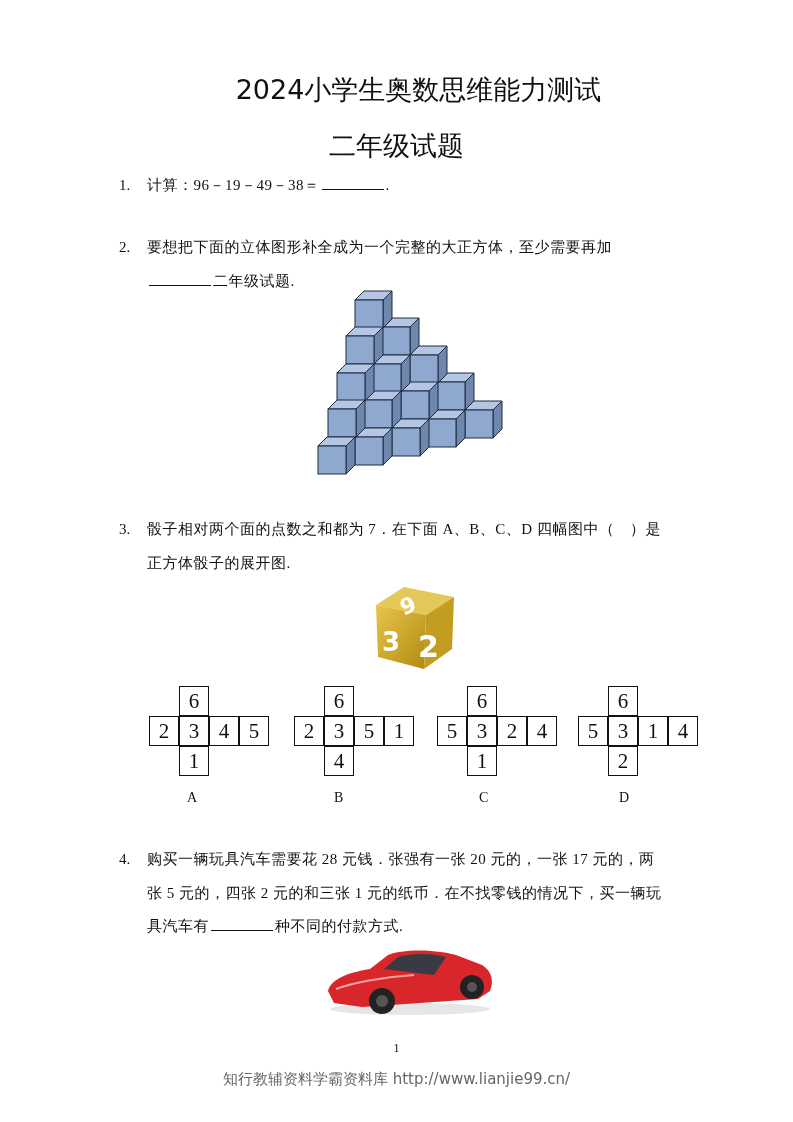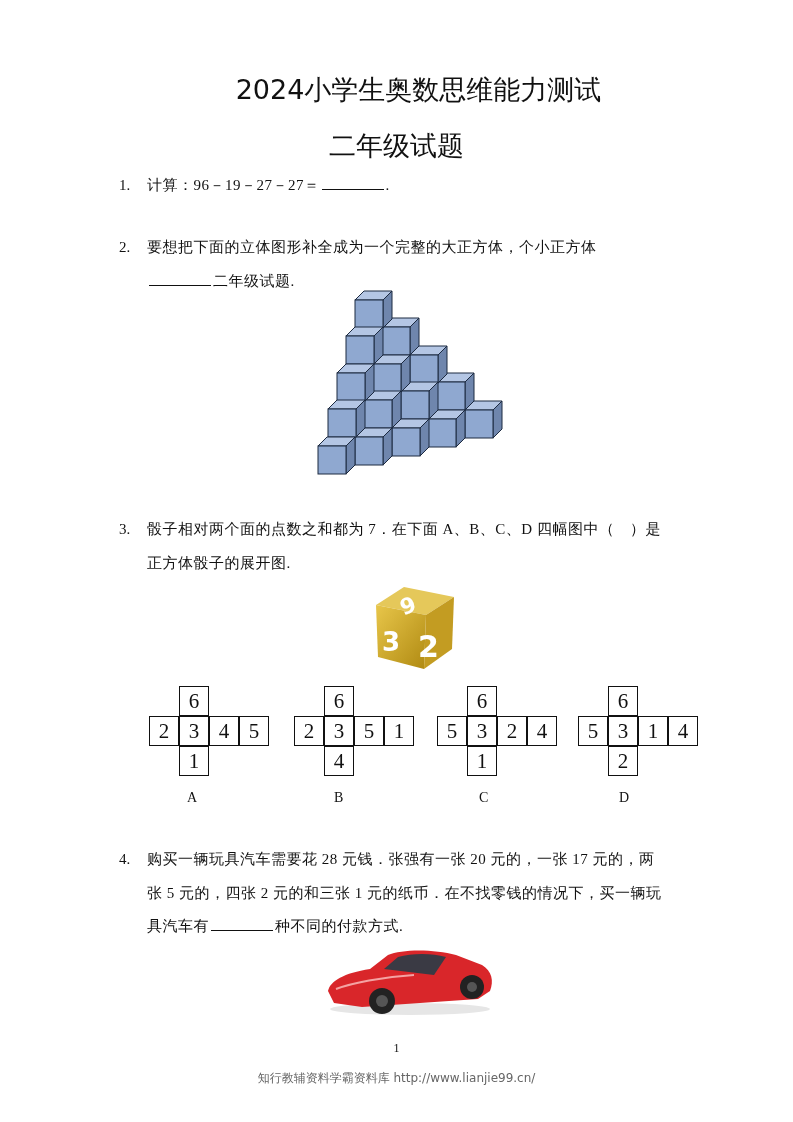--- a/index.html
+++ b/index.html
@@ -6,38 +6,38 @@
   body { width:793px; height:1122px; position:relative; overflow:hidden; font-family:"Liberation Serif","DejaVu Serif",serif; color:#111; }
   .title { position:absolute; left:0; width:793px; text-align:center; font-family:"DejaVu Sans","Liberation Sans",sans-serif; font-size:27px; color:#111; }
   .q { position:absolute; left:119px; font-size:15px; line-height:34px; width:560px; }
   .qnum { position:absolute; left:0; }
   .qtext { position:absolute; left:28px; white-space:nowrap; letter-spacing:0.5px; }
   .blank { display:inline-block; width:62px; border-bottom:1.5px solid #111; height:14px; vertical-align:baseline; margin:0 2px; }
   .net { position:absolute; }
   .cell { position:absolute; width:30px; height:30px; border:1.5px solid #111; box-sizing:border-box; text-align:center; line-height:28px; font-size:21px; background:#fff; }
   .netlabel { position:absolute; font-size:14px; }
   .pagenum { position:absolute; left:0; width:793px; top:1041px; text-align:center; font-size:12px; }
-  .footer { position:absolute; left:0; width:793px; top:1070px; text-align:center; font-family:"DejaVu Sans","Liberation Sans",sans-serif; font-size:12px; color:#666; }
+  .footer { position:absolute; left:0; width:793px; top:1070px; text-align:center; font-family:"DejaVu Sans","Liberation Sans",sans-serif; font-size:15px; color:#666; }
 </style>
 </head>
 <body>
 
 <div class="title" style="top:72px;padding-left:22px;">2024小学生奥数思维能力测试</div>
 <div class="title" style="top:128px;">二年级试题</div>
 
 <div class="q" style="top:168px;">
   <span class="qnum">1.</span>
   <span class="qtext">
-    <span>计算：96－19－27－27＝</span><span class="blank"></span><span>.</span>
+    <span>计算：96－19－49－38＝</span><span class="blank"></span><span>.</span>
   </span>
 </div>
 
 <div class="q" style="top:230px;">
   <span class="qnum">2.</span>
-  <span class="qtext">要想把下面的立体图形补全成为一个完整的大正方体，个小正方体</span>
+  <span class="qtext">要想把下面的立体图形补全成为一个完整的大正方体，至少需要再加</span>
 </div>
 <div class="q" style="top:264px;">
   <span class="qtext"><span class="blank"></span><span>二年级试题.</span></span>
 </div>
 
 <svg style="position:absolute;left:310px;top:290px;" width="200" height="195" viewBox="0 0 200 195">
   <defs>
     <g id="cube">
       <polygon points="0,9 9,0 37,0 28,9" fill="#b4c6e4" stroke="#1c2a40" stroke-width="1"></polygon>
       <polygon points="28,9 37,0 37,28 28,37" fill="#6f86ad" stroke="#1c2a40" stroke-width="1"></polygon>

